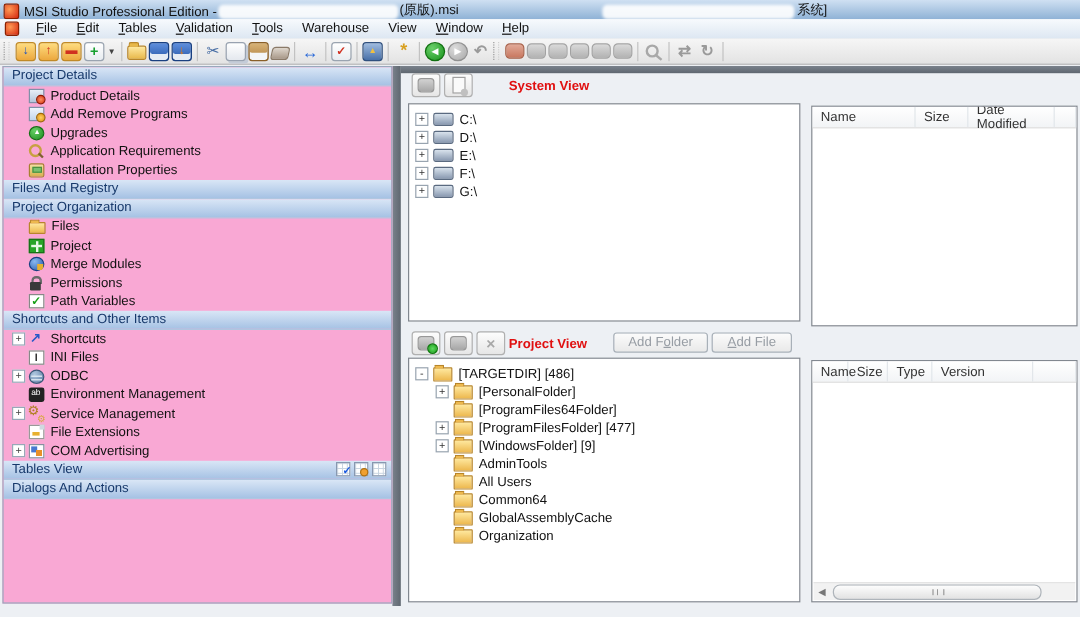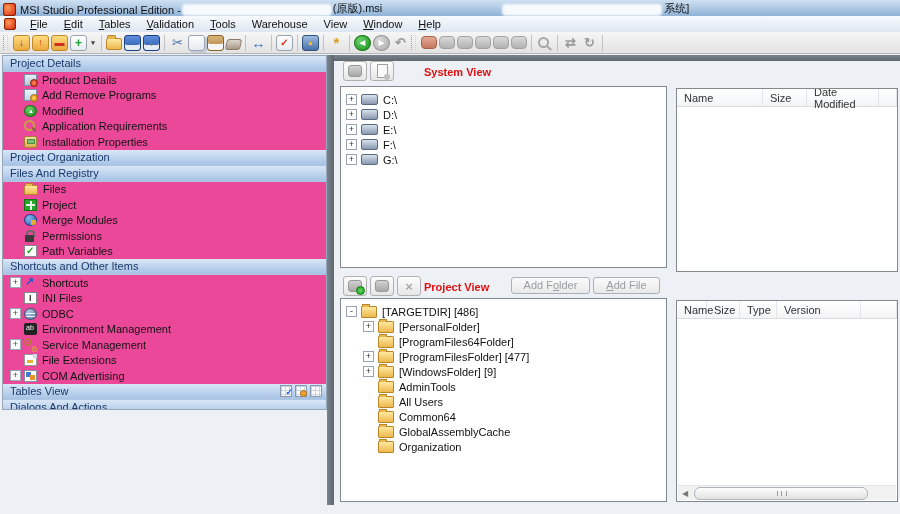--- a/index.html
+++ b/index.html
@@ -38,21 +38,21 @@
   .magn::after{content:"";width:6px;height:2px;background:#a8a8a8;position:absolute;right:1px;bottom:2px;transform:rotate(40deg)}
   .gBlue{color:#1a50c0}.gRed{color:#d03020}.gGreen{color:#18a030;font-size:12px}.gOrange{color:#e07818}
   .gSteel{color:#4a6fa5;font-size:13px;font-weight:normal}
   .gBlueBig{color:#2868d8;font-size:14px}
   .gGold{color:#d8a020;font-size:15px}
   .gGray{color:#9a9a9a;font-size:13px}
   
   .vsplit{position:absolute;left:327px;top:55px;width:7px;height:450px;background:linear-gradient(90deg,#7a828c,#5f6770)}
   .hsplit{position:absolute;left:334px;top:55px;width:566px;height:6px;background:linear-gradient(#7a828c,#5f6770)}
   
-  .sidebar{position:absolute;left:2px;top:55px;width:325px;height:355px;background:#ec4899;border:1px solid #98a8bc;box-sizing:border-box;overflow:hidden}
+  .sidebar{position:absolute;left:2px;top:55px;width:325px;height:448px;background:#f9a8d4;border:1px solid #98a8bc;box-sizing:border-box;overflow:hidden}
   .shead{height:15px;background:linear-gradient(#d9e6f6,#a6c2e4);color:#17396b;padding-left:7px;line-height:15px;border-bottom:1px solid #b0c6e0;position:relative}
   .sitem{height:15.5px;display:flex;align-items:center;padding-left:7px;white-space:nowrap}
   .sexp{width:11px;height:11px;border:1px solid #98a8b8;background:#fff;color:#444;font-size:9px;line-height:9px;text-align:center;margin-right:3px;flex:none;box-sizing:border-box}
   .sexp:empty{visibility:hidden}
   .sicon{width:13px;height:12px;margin-right:5px;position:relative;flex:none;box-sizing:border-box}
   .thicons{position:absolute;right:4px;top:1px;display:flex;gap:3px}
   .grid-icon{width:12px;height:12px;background:#fff;border:1px solid #8898b0;position:relative;background-image:linear-gradient(#c8d4e0 1px,transparent 1px),linear-gradient(90deg,#c8d4e0 1px,transparent 1px);background-size:4px 4px;box-sizing:border-box}
   .grid-check::after{content:"✓";color:#1a5ae0;font-weight:bold;position:absolute;right:-2px;bottom:-4px;font-size:9px}
   .grid-dot::after{content:"";width:5px;height:5px;background:#f0a030;border:1px solid #b07010;border-radius:50%;position:absolute;right:-1px;bottom:-1px}
   
@@ -202,36 +202,36 @@
       <span>Product Details</span>
     </div>
   <div class="sitem">
       <span class="sexp"></span>
       <span class="sicon ic-arp"></span>
       <span>Add Remove Programs</span>
     </div>
   <div class="sitem">
       <span class="sexp"></span>
       <span class="sicon ic-upg"></span>
-      <span>Modified</span>
+      <span>Upgrades</span>
     </div>
   <div class="sitem">
       <span class="sexp"></span>
       <span class="sicon ic-req"></span>
       <span>Application Requirements</span>
     </div>
   <div class="sitem">
       <span class="sexp"></span>
       <span class="sicon ic-inst"></span>
       <span>Installation Properties</span>
     </div>
 
+  <div class="shead">Files And Registry</div>
+
   <div class="shead">Project Organization</div>
-
-  <div class="shead">Files And Registry</div>
   <div class="sitem">
       <span class="sexp"></span>
       <span class="sicon ic-folder"></span>
       <span>Files</span>
     </div>
   <div class="sitem">
       <span class="sexp"></span>
       <span class="sicon ic-reg"></span>
       <span>Project</span>
     </div>

